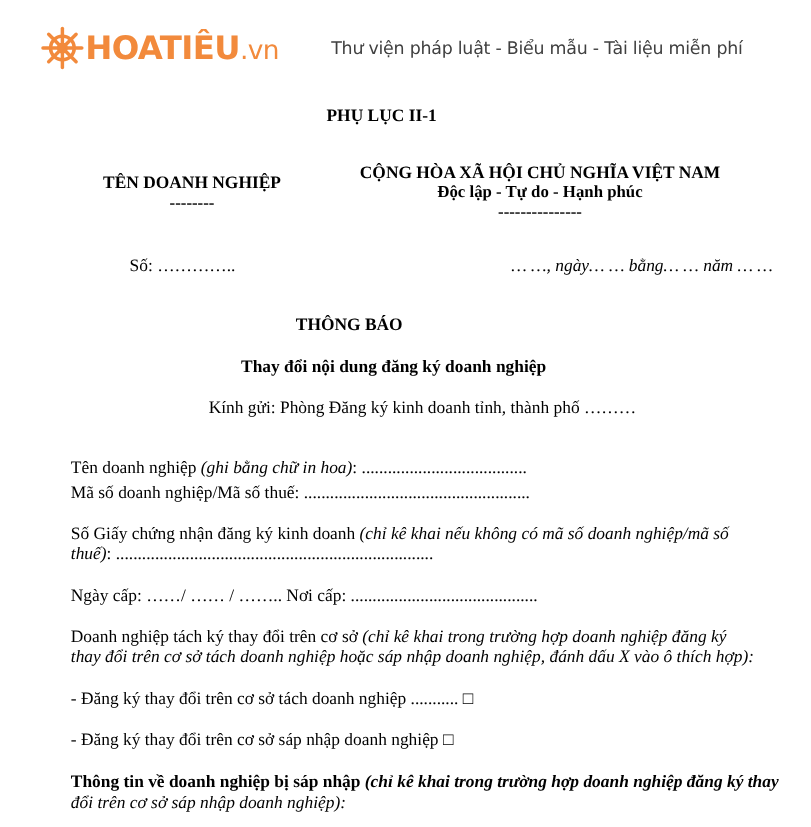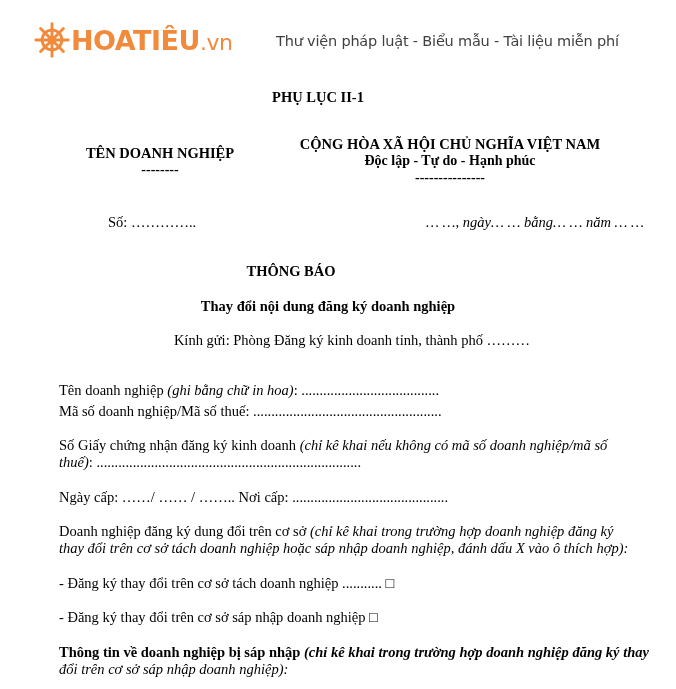--- a/index.html
+++ b/index.html
@@ -65,21 +65,21 @@
   <div class="abs p" style="left:59px;top:437px;">
     <span>Số Giấy chứng nhận đăng ký kinh doanh </span><span class="i">(chỉ kê khai nếu không có mã số doanh nghiệp/mã số</span>
   </div>
   <div class="abs p" style="left:59px;top:454px;">
     <span class="i">thuế)</span><span>: .........................................................................</span>
   </div>
 
   <div class="abs p" style="left:59px;top:489px;">Ngày cấp: ……/ …… / …….. Nơi cấp: ...........................................</div>
 
   <div class="abs p" style="left:59px;top:523px;">
-    <span>Doanh nghiệp đăng ký dung đổi trên cơ sở </span><span class="i">(chỉ kê khai trong trường hợp doanh nghiệp đăng ký</span>
+    <span>Doanh nghiệp tách ký thay đổi trên cơ sở </span><span class="i">(chỉ kê khai trong trường hợp doanh nghiệp đăng ký</span>
   </div>
   <div class="abs p i" style="left:59px;top:540px;">thay đổi trên cơ sở tách doanh nghiệp hoặc sáp nhập doanh nghiệp, đánh dấu X vào ô thích hợp):</div>
 
   <div class="abs p" style="left:59px;top:575px;">- Đăng ký thay đổi trên cơ sở tách doanh nghiệp ........... □</div>
   <div class="abs p" style="left:59px;top:609px;font-family:Liberation Serif, serif;">- Đăng ký thay đổi trên cơ sở sáp nhập doanh nghiệp □</div>
 
   <div class="abs p" style="left:59px;top:644px;font-weight:bold;">
     <span>Thông tin về doanh nghiệp bị sáp nhập </span><span class="i">(chỉ kê khai trong trường hợp doanh nghiệp đăng ký thay</span>
   </div>
   <div class="abs p i" style="left:59px;top:661px;">đổi trên cơ sở sáp nhập doanh nghiệp):</div>

